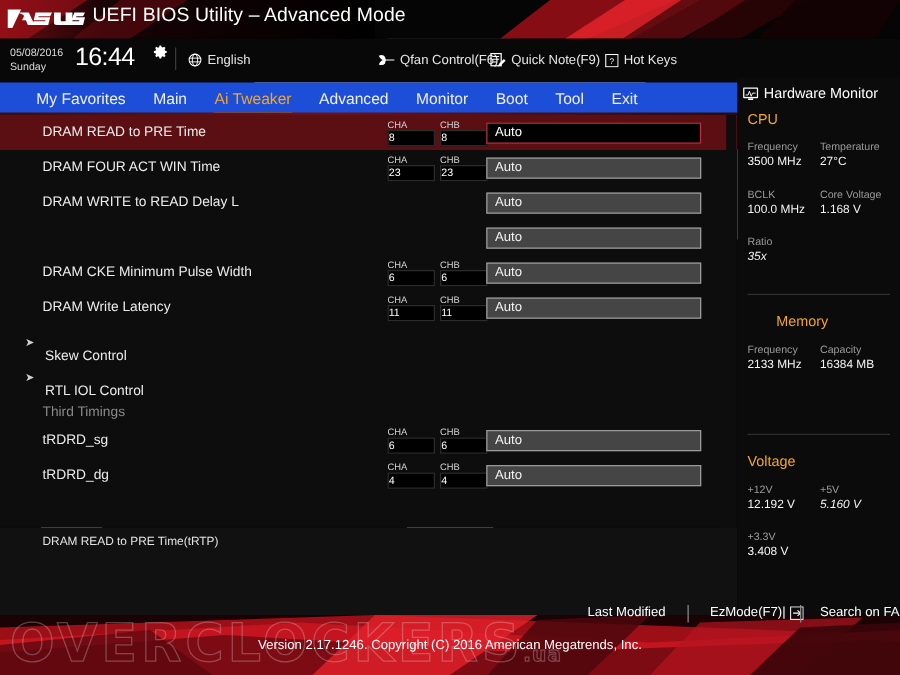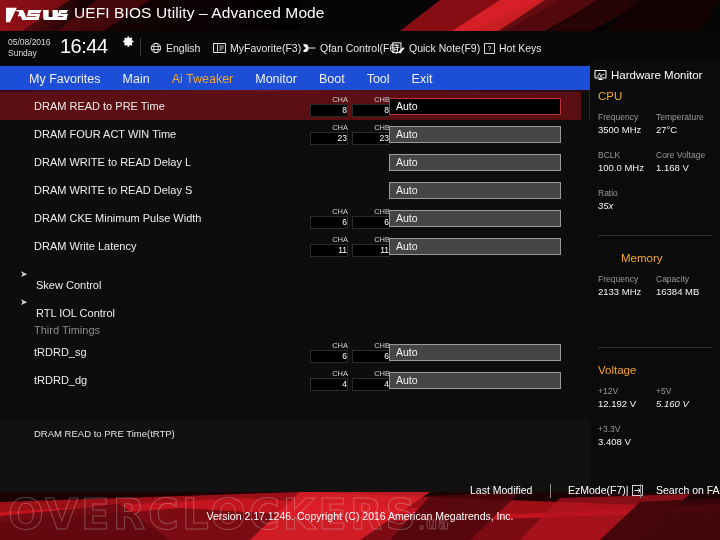--- a/index.html
+++ b/index.html
@@ -87,21 +87,21 @@
     position:absolute; left:34px; font-size:11px; color:#ececec;
     white-space:nowrap;
   }
   .row .label.sub { left:36px;margin-top:22px; }
   .row .label.dim { color:#8a8a8a; }
   .row .arrow {
     position:absolute; left:20px; top:50%; transform:translateY(-50%);
     font-size:9px; color:#cfcfcf; line-height:1;
   }
   .chn {
-    position:absolute; width:38px; text-align:right;
+    position:absolute; width:38px; text-align:left;
   }
   .chn .cap {
     font-size:7.5px; color:#d2d2d2; line-height:9px; display:block;
   }
   .chn .val {
     font-size:8.5px; color:#ffffff; line-height:11px; display:block;
     background:#000; border:1px solid #2b2b2b;
   }
   .chn.a { left:310px; }
   .chn.b { left:352px; }
@@ -243,30 +243,20 @@
     <div class="tb-item" style="left:150px">
       <svg width="12" height="12" viewBox="0 0 24 24">
         <circle cx="12" cy="12" r="9.4" fill="none" stroke="#fff" stroke-width="1.7"></circle>
         <ellipse cx="12" cy="12" rx="4.3" ry="9.4" fill="none" stroke="#fff" stroke-width="1.5"></ellipse>
         <line x1="2.6" y1="9" x2="21.4" y2="9" stroke="#fff" stroke-width="1.5"></line>
         <line x1="2.6" y1="15" x2="21.4" y2="15" stroke="#fff" stroke-width="1.5"></line>
       </svg>
       <span>English</span>
     </div>
 
-    <div class="tb-item" style="left:213px">
-      <svg width="13" height="12" viewBox="0 0 26 22">
-        <rect x="1.2" y="2" width="23.6" height="18" fill="none" stroke="#fff" stroke-width="1.8"></rect>
-        <line x1="9" y1="2" x2="9" y2="20" stroke="#fff" stroke-width="1.6"></line>
-        <line x1="12.5" y1="7" x2="21.5" y2="7" stroke="#fff" stroke-width="1.6"></line>
-        <line x1="12.5" y1="11" x2="21.5" y2="11" stroke="#fff" stroke-width="1.6"></line>
-        <line x1="12.5" y1="15" x2="18.5" y2="15" stroke="#fff" stroke-width="1.6"></line>
-      </svg>
-      <span>MyFavorite(F3)</span>
-    </div>
 
     <div class="tb-item" style="left:302px">
       <svg width="14" height="12" viewBox="0 0 28 22">
         <path d="M2 4 Q9 1 12 6 Q14 10 11 11 Q6 12 2 4 Z" fill="#fff"></path>
         <path d="M2 18 Q9 21 12 16 Q14 12 11 11 Q6 10 2 18 Z" fill="#fff"></path>
         <line x1="12" y1="11" x2="27" y2="11" stroke="#fff" stroke-width="1.8"></line>
         <circle cx="12" cy="11" r="1.6" fill="#fff"></circle>
       </svg>
       <span>Qfan Control(F6)</span>
     </div>
@@ -289,20 +279,21 @@
       </svg>
       <span>Hot Keys</span>
     </div>
   </div>
 
   
   <div class="tabs" id="tabs">
       <div class="tab">My Favorites</div>
       <div class="tab">Main</div>
       <div class="tab active">Ai Tweaker</div>
+      <div class="tab">Advanced</div>
       <div class="tab">Monitor</div>
       <div class="tab">Boot</div>
       <div class="tab">Tool</div>
       <div class="tab">Exit</div>
     </div>
   <div class="tabs-rule"></div>
 
   
   <div class="content" id="rows">
       <div class="row selected" style="top: 0px;">
@@ -327,21 +318,20 @@
           <span class="cap">CHB</span>
           <span class="val">23</span>
         </div>
         <div class="field">Auto</div>
       </div>
       <div class="row" style="top: 56px;">
         <div class="label">DRAM WRITE to READ Delay L</div>
         <div class="field">Auto</div>
       </div>
       <div class="row" style="top: 84px;">
-        <div class="label">DRAM WRITE to READ Delay S</div>
         <div class="field">Auto</div>
       </div>
       <div class="row" style="top: 112px;">
         <div class="label">DRAM CKE Minimum Pulse Width</div>
         <div class="chn a">
           <span class="cap">CHA</span>
           <span class="val">6</span>
         </div>
         <div class="chn b">
           <span class="cap">CHB</span>

